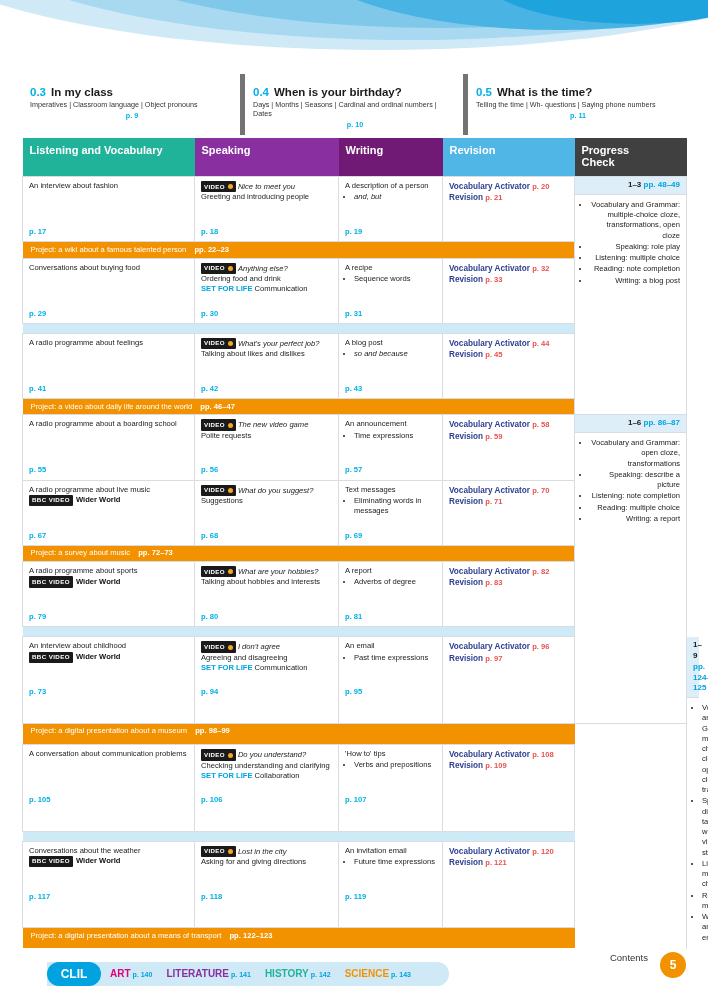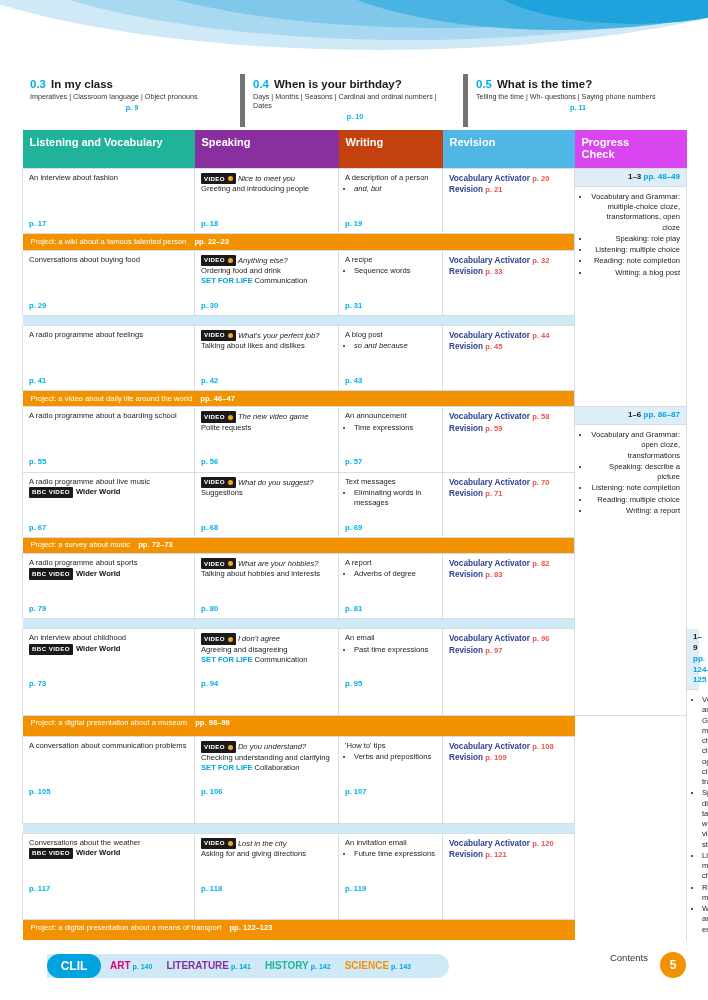--- a/index.html
+++ b/index.html
@@ -31,37 +31,37 @@
 
   
   .unitrow{display:flex;gap:0;border-bottom:0;}
   .unitcell{
     flex:1;padding:4px 6px 6px 8px;
     border-left:5px solid #737373;
   }
   .unitcell:first-child{border-left:none;}
   .unit-top{display:flex;align-items:baseline;gap:5px;}
   .unit-num{color:#00b0e6;font-weight:bold;font-size:11.5px;}
-  .unit-title{font-weight:bold;font-size:11.5px;color:#1a1a1a;}
+  .unit-title{font-weight:bold;font-size:11.5px;color:#1a1a1a;margin-top:8px;}
   .unit-sub{font-size:7.2px;color:#333;margin-top:2px;line-height:1.25;}
   .unit-page{font-size:7.2px;color:#00b0e6;font-weight:bold;margin-top:2px;text-align:center;}
 
   
   table.contents{
     border-collapse:collapse;width:664px;margin-top:3px;table-layout:fixed;
   }
   table.contents th{
     color:#fff;font-size:11px;font-weight:bold;text-align:left;
     padding:6px 7px;vertical-align:top;height:26px;
   }
   .th-listening{background:#21b39a;width:172px;}
   .th-speaking{background:#8a2fa0;width:144px;}
-  .th-writing{background:#c2410c;width:104px;}
+  .th-writing{background:#701a75;width:104px;}
   .th-revision{background:#4fb6e6;width:132px;}
-  .th-progress{background:#d946ef;width:112px;}
+  .th-progress{background:#404040;width:112px;}
 
   table.contents td{
     vertical-align:top;font-size:7.6px;line-height:1.35;
     border:1px solid #d7dde2;padding:4px 6px 4px 6px;
     background:#fff;
   }
   td.listening{background:#f0f9fc;}
   td.speaking{background:#ffffff;}
   td.writing{background:#f0f9fc;}
   td.revision{background:#e7f4fb;}

